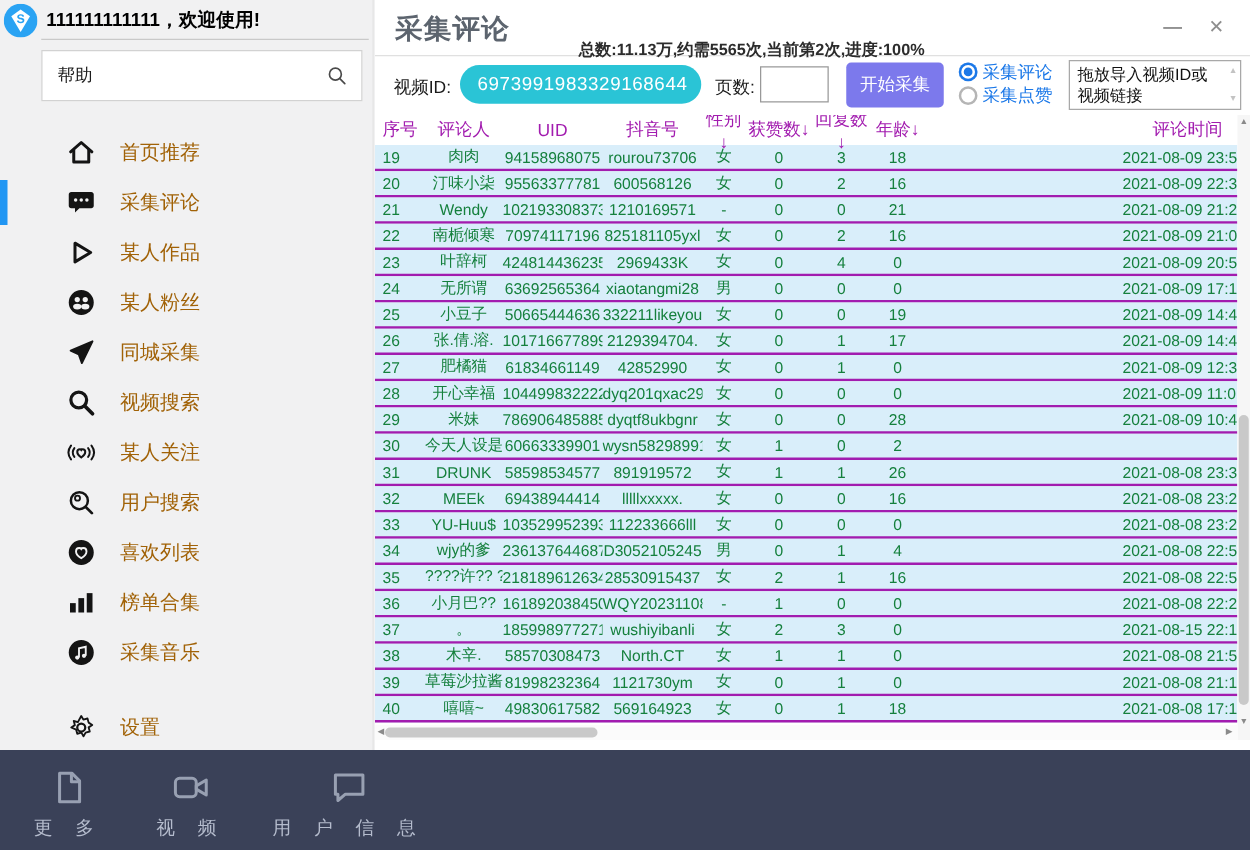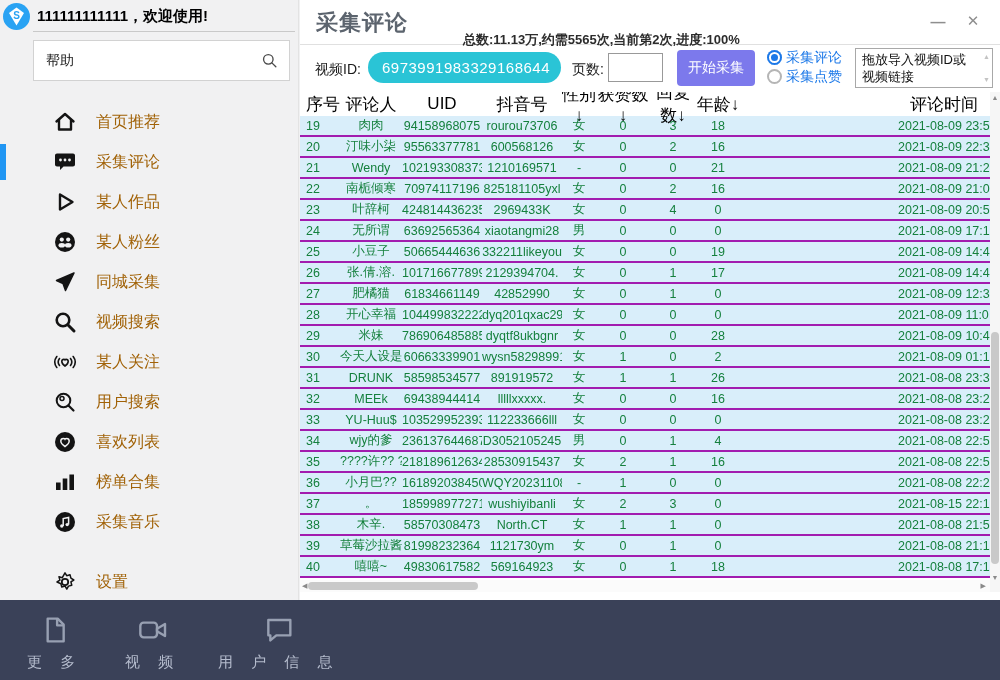--- a/index.html
+++ b/index.html
@@ -48,21 +48,21 @@
   .radio{width:15px;height:15px;border-radius:50%;box-sizing:border-box;flex:none;}
   .radio.sel{background:#1b78e8;box-shadow:inset 0 0 0 2px #1b78e8, inset 0 0 0 4px #fff;}
   .radio.unsel{background:#fff;border:2px solid #b5b5b5;}
   .radio-lbl{margin-left:4px;font-size:14px;color:#1b78e8;}
   .dropbox{position:absolute;left:555px;top:3px;width:138px;height:40px;box-sizing:border-box;border:1px solid #a8a8a8;
       background:#fff;font-size:13px;color:#111;line-height:17px;padding:2px 14px 2px 6px;overflow:hidden;word-break:break-all;}
   .dropbox .mini-arrow{position:absolute;right:2px;font-size:7px;color:#c3c3c3;line-height:7px;}
   .mini-up{top:4px;} .mini-down{bottom:4px;}
   
   .table-wrap{position:absolute;left:0;top:92px;width:690px;height:500px;overflow:hidden;}
-  .thead{display:flex;height:24px;align-items:center;font-size:17px;color:#000000;background:#fff;}
+  .thead{display:flex;height:24px;align-items:center;font-size:14px;color:#a21caf;background:#fff;}
   .trow{display:flex;height:21px;box-sizing:border-box;align-items:center;background:#d9eefa;
       border-bottom:2px solid #a21caf;font-size:12.5px;color:#15803d;white-space:nowrap;cursor:default;}
   .tc{box-sizing:border-box;text-align:center;overflow:hidden;flex:none;}
   .c0{width:40px;text-align:left;padding-left:6px;}
   .c1{width:62px;} .c2{width:80px;} .c3{width:80px;} .c4{width:34px;}
   .c5{width:54px;} .c6{width:46px;} .c7{width:44px;}
   .c8{flex:1 1 auto;text-align:left;padding-left:158px;overflow:visible;}
   .thead .c8{text-align:right;padding:0 12px 0 0;}
   
   .vscroll{position:absolute;left:690px;top:92px;width:10px;height:500px;background:#f6f6f6;}
@@ -393,21 +393,20 @@
           </div>
           <div class="trow">
             <div class="tc c0">30</div>
             <div class="tc c1">今天人设是...</div>
             <div class="tc c2">60663339901</div>
             <div class="tc c3">wysn582989913</div>
             <div class="tc c4">女</div>
             <div class="tc c5">1</div>
             <div class="tc c6">0</div>
             <div class="tc c7">2</div>
-            <div class="tc c8">2021-08-09 01:1</div>
           </div>
           <div class="trow">
             <div class="tc c0">31</div>
             <div class="tc c1">DRUNK</div>
             <div class="tc c2">58598534577</div>
             <div class="tc c3">891919572</div>
             <div class="tc c4">女</div>
             <div class="tc c5">1</div>
             <div class="tc c6">1</div>
             <div class="tc c7">26</div>

